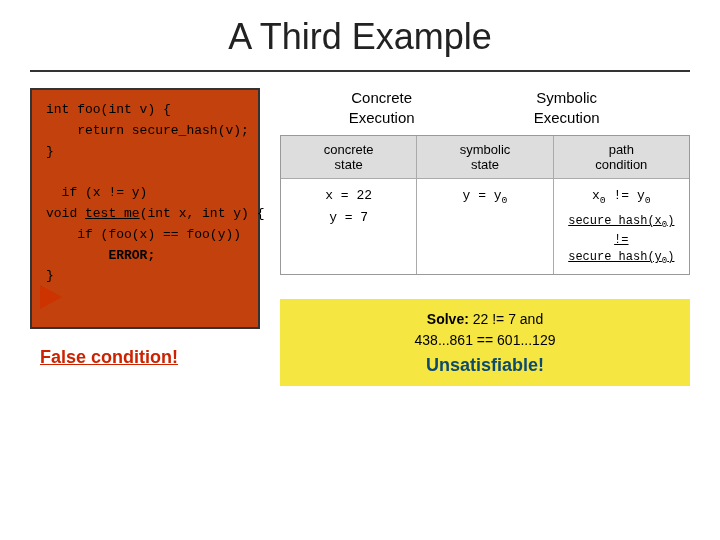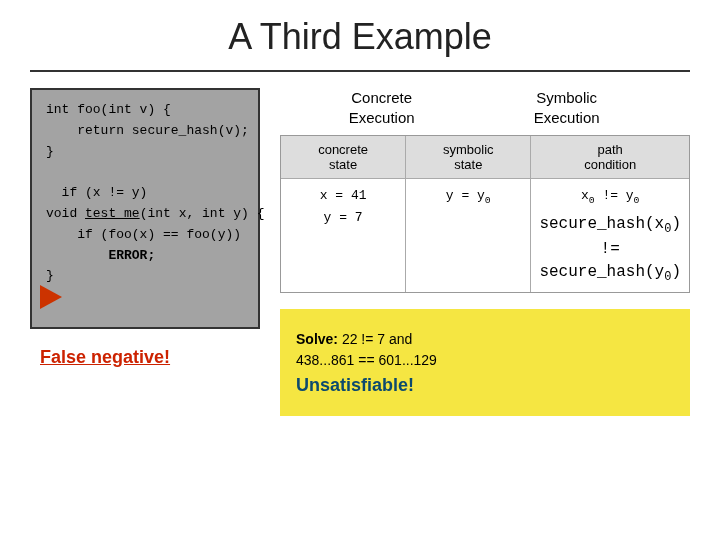--- a/index.html
+++ b/index.html
@@ -48,21 +48,21 @@
     .code-box {
       border: 2px solid #333;
       padding: 10px 14px;
       width: 230px;
       min-height: 220px;
       font-family: 'Courier New', monospace;
       font-size: 13px;
       line-height: 1.6;
       flex-shrink: 0;
       position: relative;
-      background: #a3a3a3;
+      background: #c2410c;
     }
 
     .code-line { white-space: pre; }
     .code-underline { text-decoration: underline; }
     .code-error { color: #000; font-weight: bold; }
 
     .arrow-area {
       position: absolute;
       bottom: 18px;
       left: 8px;
@@ -137,22 +137,23 @@
       font-size: 13px;
       font-family: 'Courier New', monospace;
       line-height: 1.7;
       text-align: center;
     }
 
     
     .solve-box {
       background: #f5e642;
       border: none;
-      margin-top: 16px;
-      padding: 20px 16px;
+      margin-top: 24px;
+      padding: 10px 16px;
+      text-align: center;
     }
     .solve-line {
       font-size: 14px;
       line-height: 1.5;
     }
     .solve-bold { font-weight: bold; }
     .unsatisfiable {
       font-size: 18px;
       color: #0c4a6e;
       font-weight: bold;
@@ -182,52 +183,52 @@
         <div class="code-line">&nbsp;</div>
         <div class="code-line">&nbsp;&nbsp;if (x != y)</div>
         <div class="code-line">void <span class="code-underline">test_me</span>(int x, int y) {</div>
         <div class="code-line">&nbsp;&nbsp;&nbsp;&nbsp;if (foo(x) == foo(y))</div>
         <div class="code-line code-error">&nbsp;&nbsp;&nbsp;&nbsp;&nbsp;&nbsp;&nbsp;&nbsp;ERROR;</div>
         <div class="code-line" style="margin-bottom:30px;">}</div>
         <div class="arrow-area">
           <div class="arrow-right"></div>
         </div>
       </div>
-      <div class="false-negative">False negative!</div>
+      <div class="false-negative">False condition!</div>
     </div>
 
     <div class="tables-area">
 
       <div class="col-headers">
         <div class="col-header" style="flex:1; text-align:center;">Concrete<br>Execution</div>
         <div class="col-header" style="flex:2; text-align:center;">Symbolic<br>Execution</div>
       </div>
 
       <div class="table-wrapper">
 
         <div class="table-col">
           <div class="col-sub-header">concrete<br>state</div>
           <div class="col-body">
-            <div>x = 41</div>
+            <div>x = 22</div>
             <div>y = 7</div>
           </div>
         </div>
 
         <div class="table-col">
           <div class="col-sub-header">symbolic<br>state</div>
           <div class="col-body">
             <div>y = y<sub>0</sub></div>
           </div>
         </div>
 
         <div class="table-col">
           <div class="col-sub-header">path<br>condition</div>
           <div class="col-body">
             <div>x<sub>0</sub> != y<sub>0</sub></div>
-            <div style="font-size:16px; line-height:1.4; margin-top:4px;">secure_hash(x<sub>0</sub>)<br>!=<br>secure_hash(y<sub>0</sub>)</div>
+            <div style="font-size:12px; line-height:1.4; margin-top:4px;text-decoration:underline;">secure_hash(x<sub>0</sub>)<br>!=<br>secure_hash(y<sub>0</sub>)</div>
           </div>
         </div>
 
       </div>
 
       <div class="solve-box">
         <div class="solve-line">
           <span class="solve-bold">Solve:</span>
           <span> 22 != 7 and</span>
         </div>

